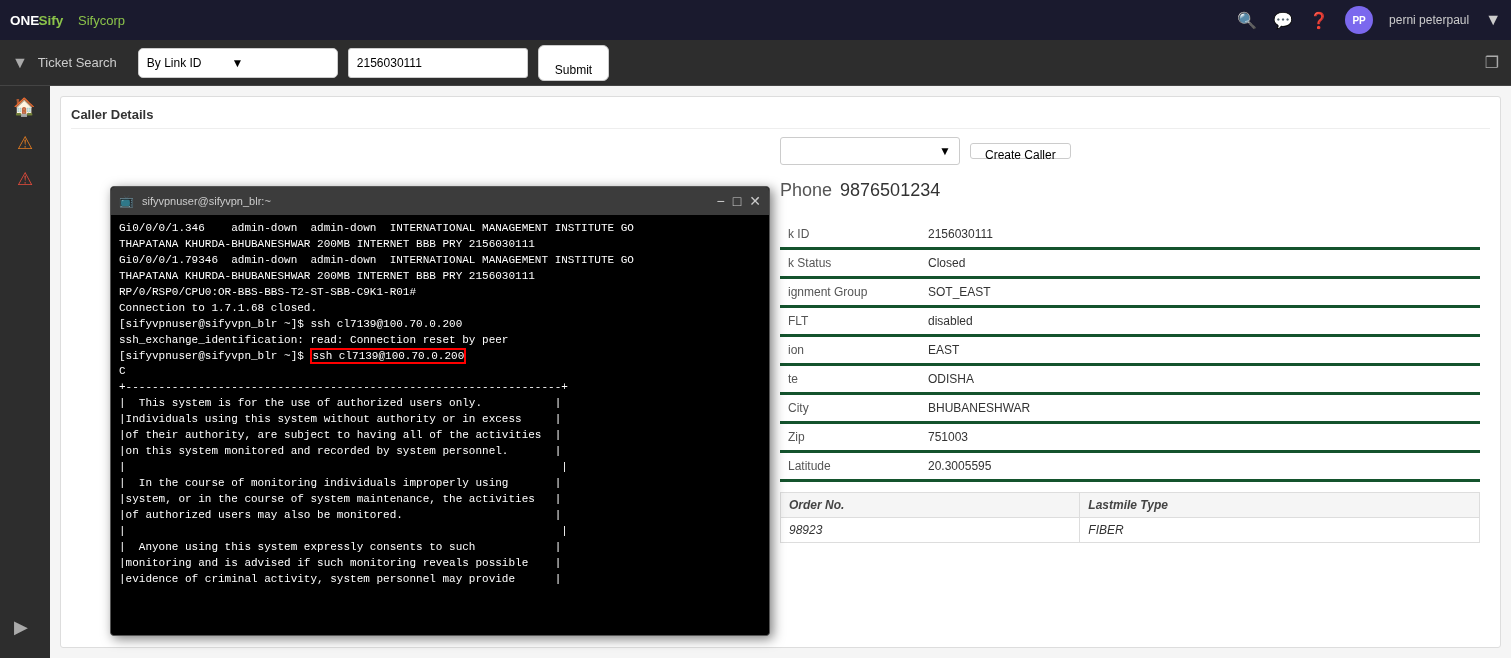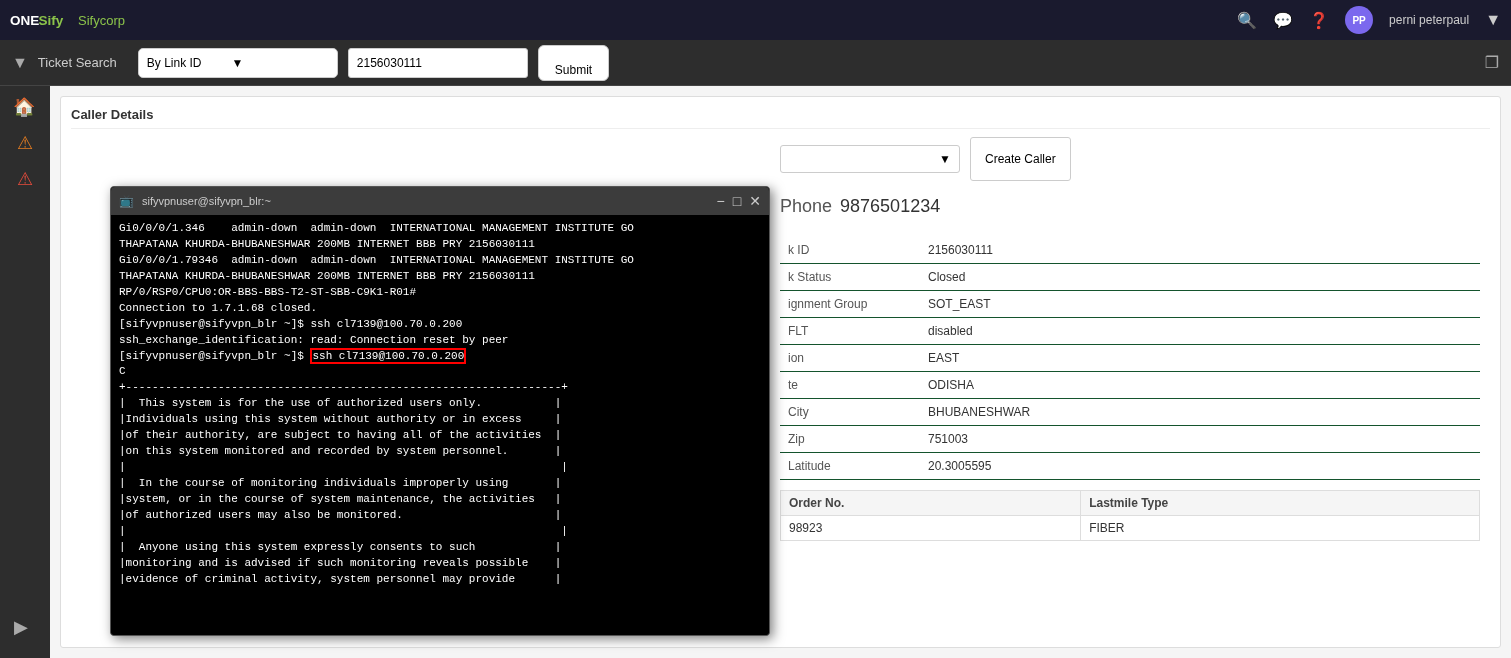--- a/index.html
+++ b/index.html
@@ -138,48 +138,48 @@
       height: 28px;
       display: flex; align-items: center; justify-content: space-between;
     }
     .create-caller-btn {
       background: #fff;
       border: 1px solid #ccc;
       border-radius: 3px;
       padding: 4px 14px;
       font-size: 12px;
       cursor: pointer;
-      height: 44px;
+      height: 16px;
       white-space: nowrap;
     }
 
     .phone-row {
       display: flex;
       gap: 8px;
       margin-bottom: 20px;
       font-size: 18px;
     }
     .phone-label { color: #555; }
     .phone-value { color: #333; font-weight: 500; }
 
     
     .field-table { width: 100%; border-collapse: collapse; font-size: 12px; }
     .field-table tr td {
       padding: 6px 8px;
-      border-bottom: 1px solid #14532d;
+      border-bottom: 3px solid #14532d;
     }
     .field-table tr td:first-child {
       color: #555;
       font-weight: 500;
       width: 140px;
     }
     .field-table tr td:last-child { color: #333; }
 
     
-    .bottom-table { width: 100%; border-collapse: collapse; font-size: 12px; margin-top: 10px; }
+    .bottom-table { width: 100%; border-collapse: collapse; font-size: 12px; margin-top: 10px; font-style: italic; }
     .bottom-table th {
       background: #f5f5f5;
       padding: 5px 8px;
       text-align: left;
       border: 1px solid #ddd;
       font-weight: 600;
       color: #444;
     }
     .bottom-table td {
       padding: 5px 8px;

